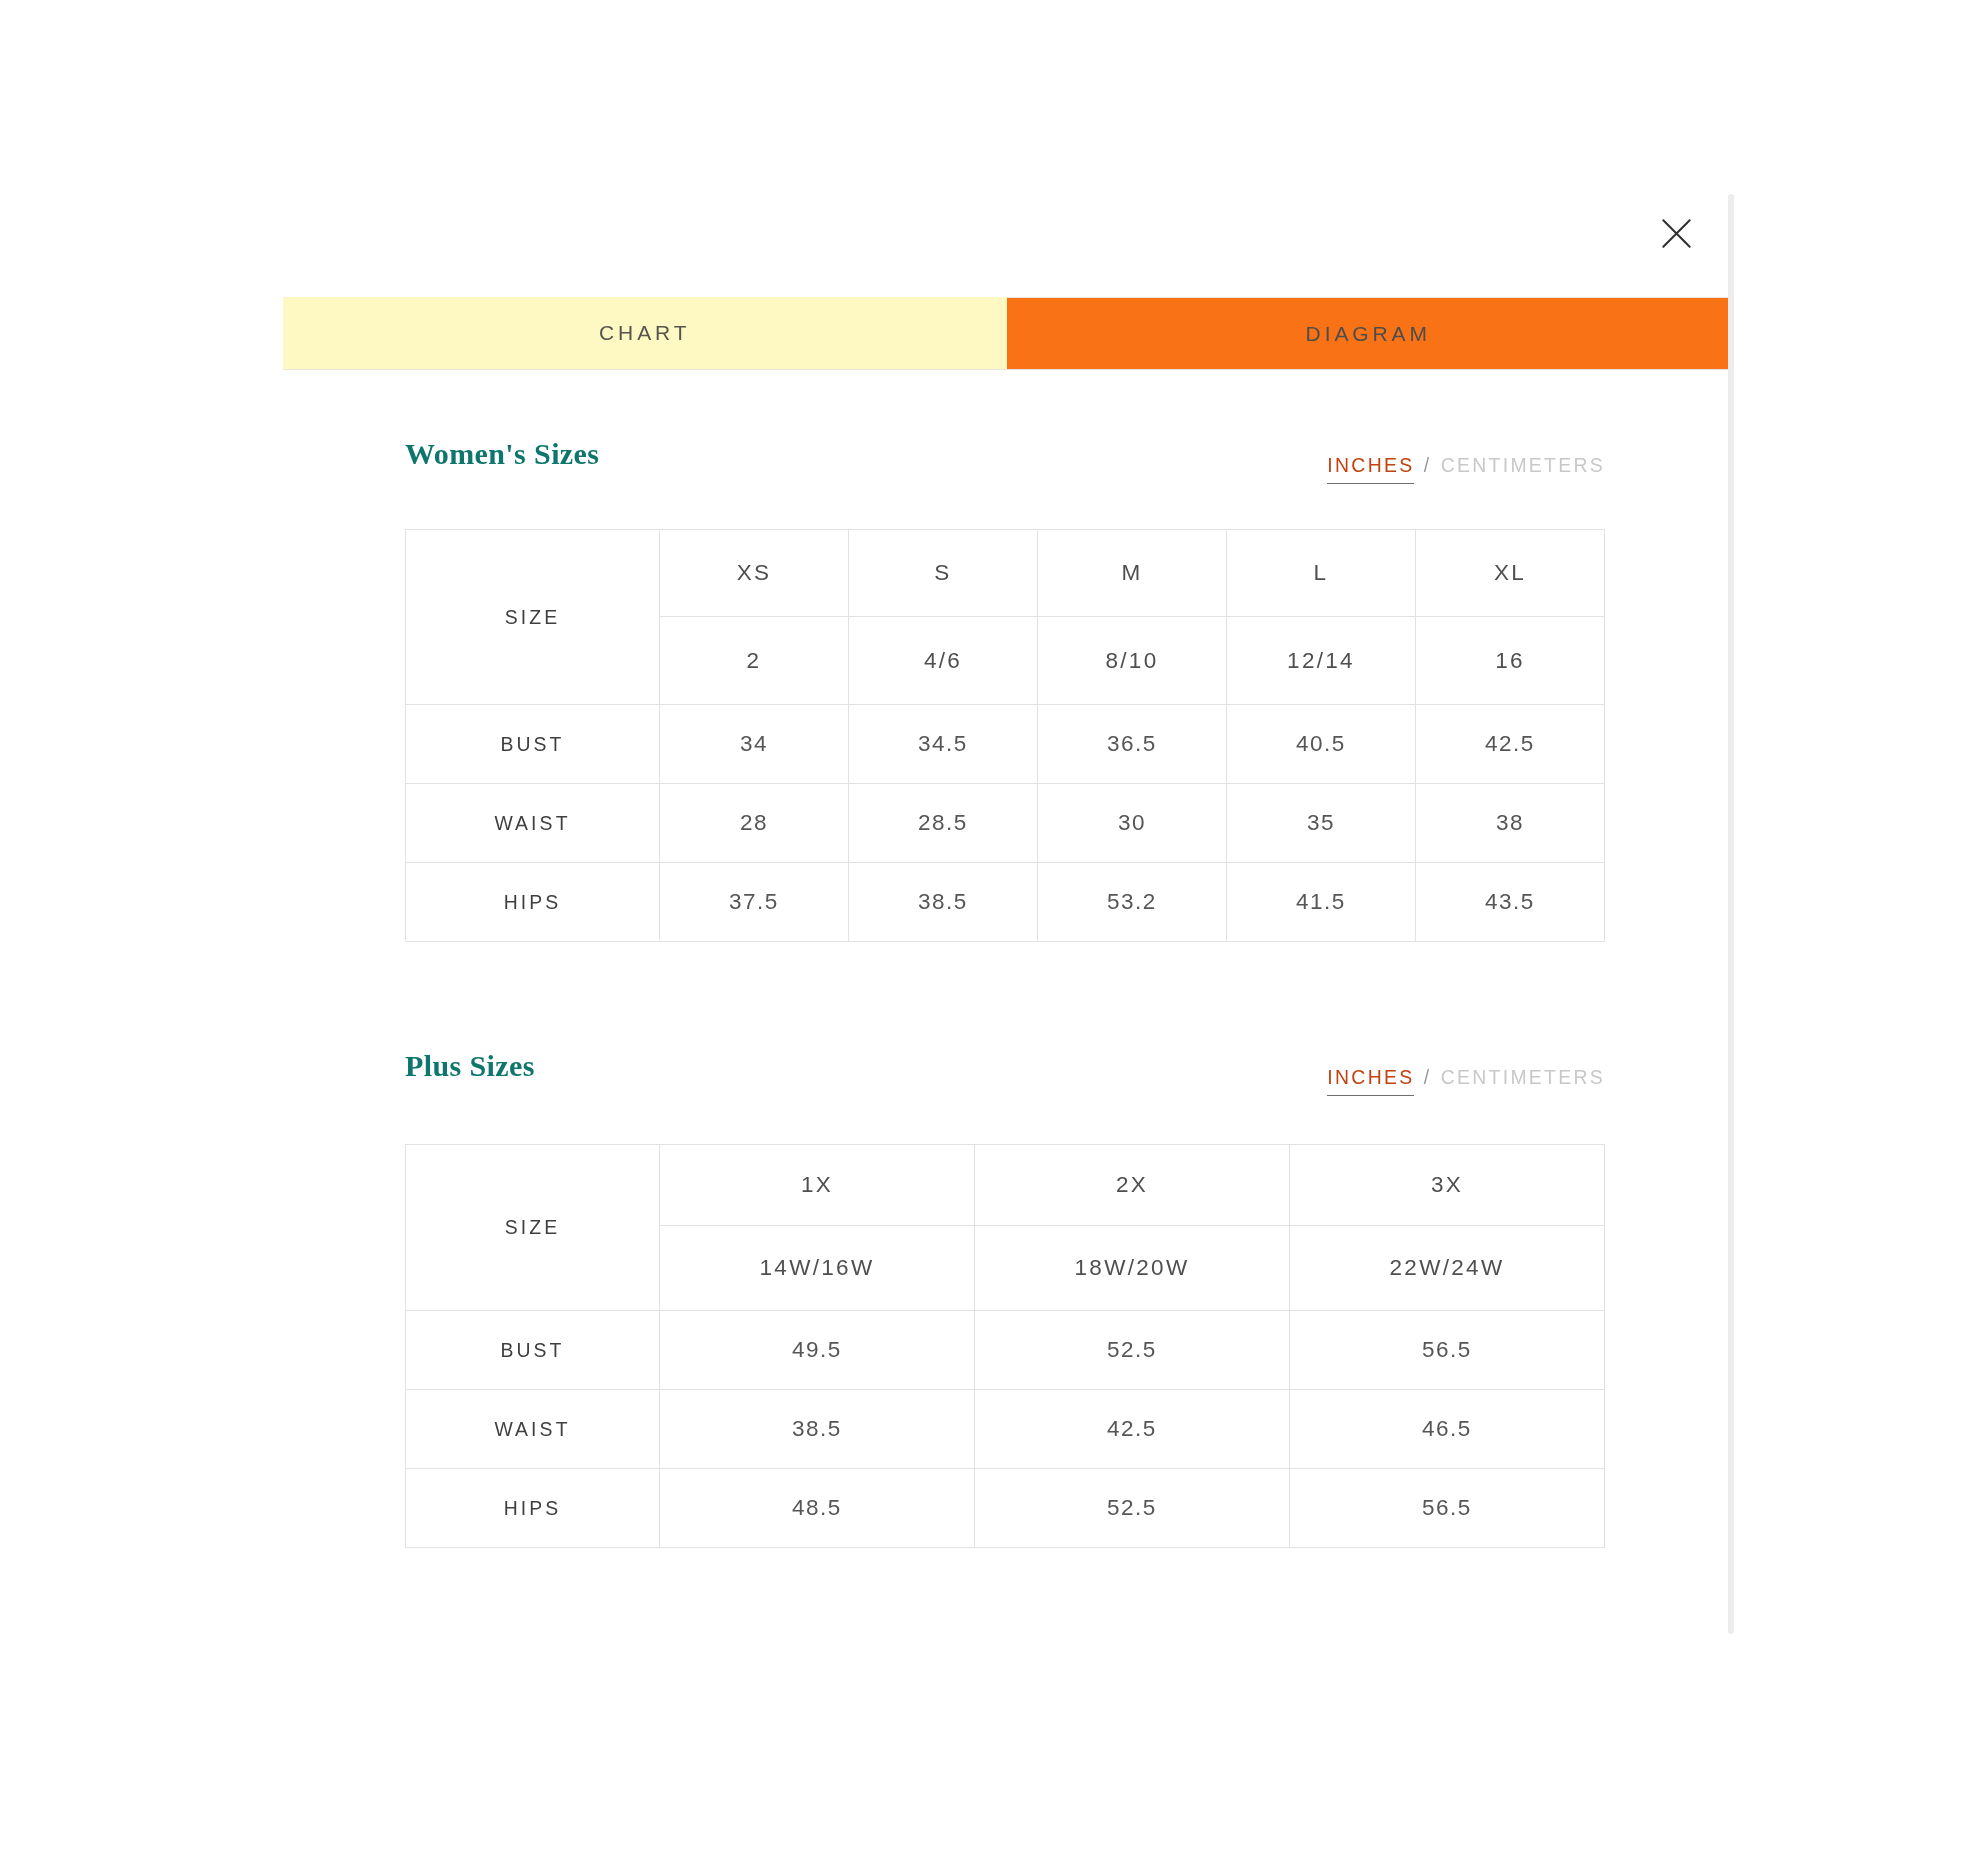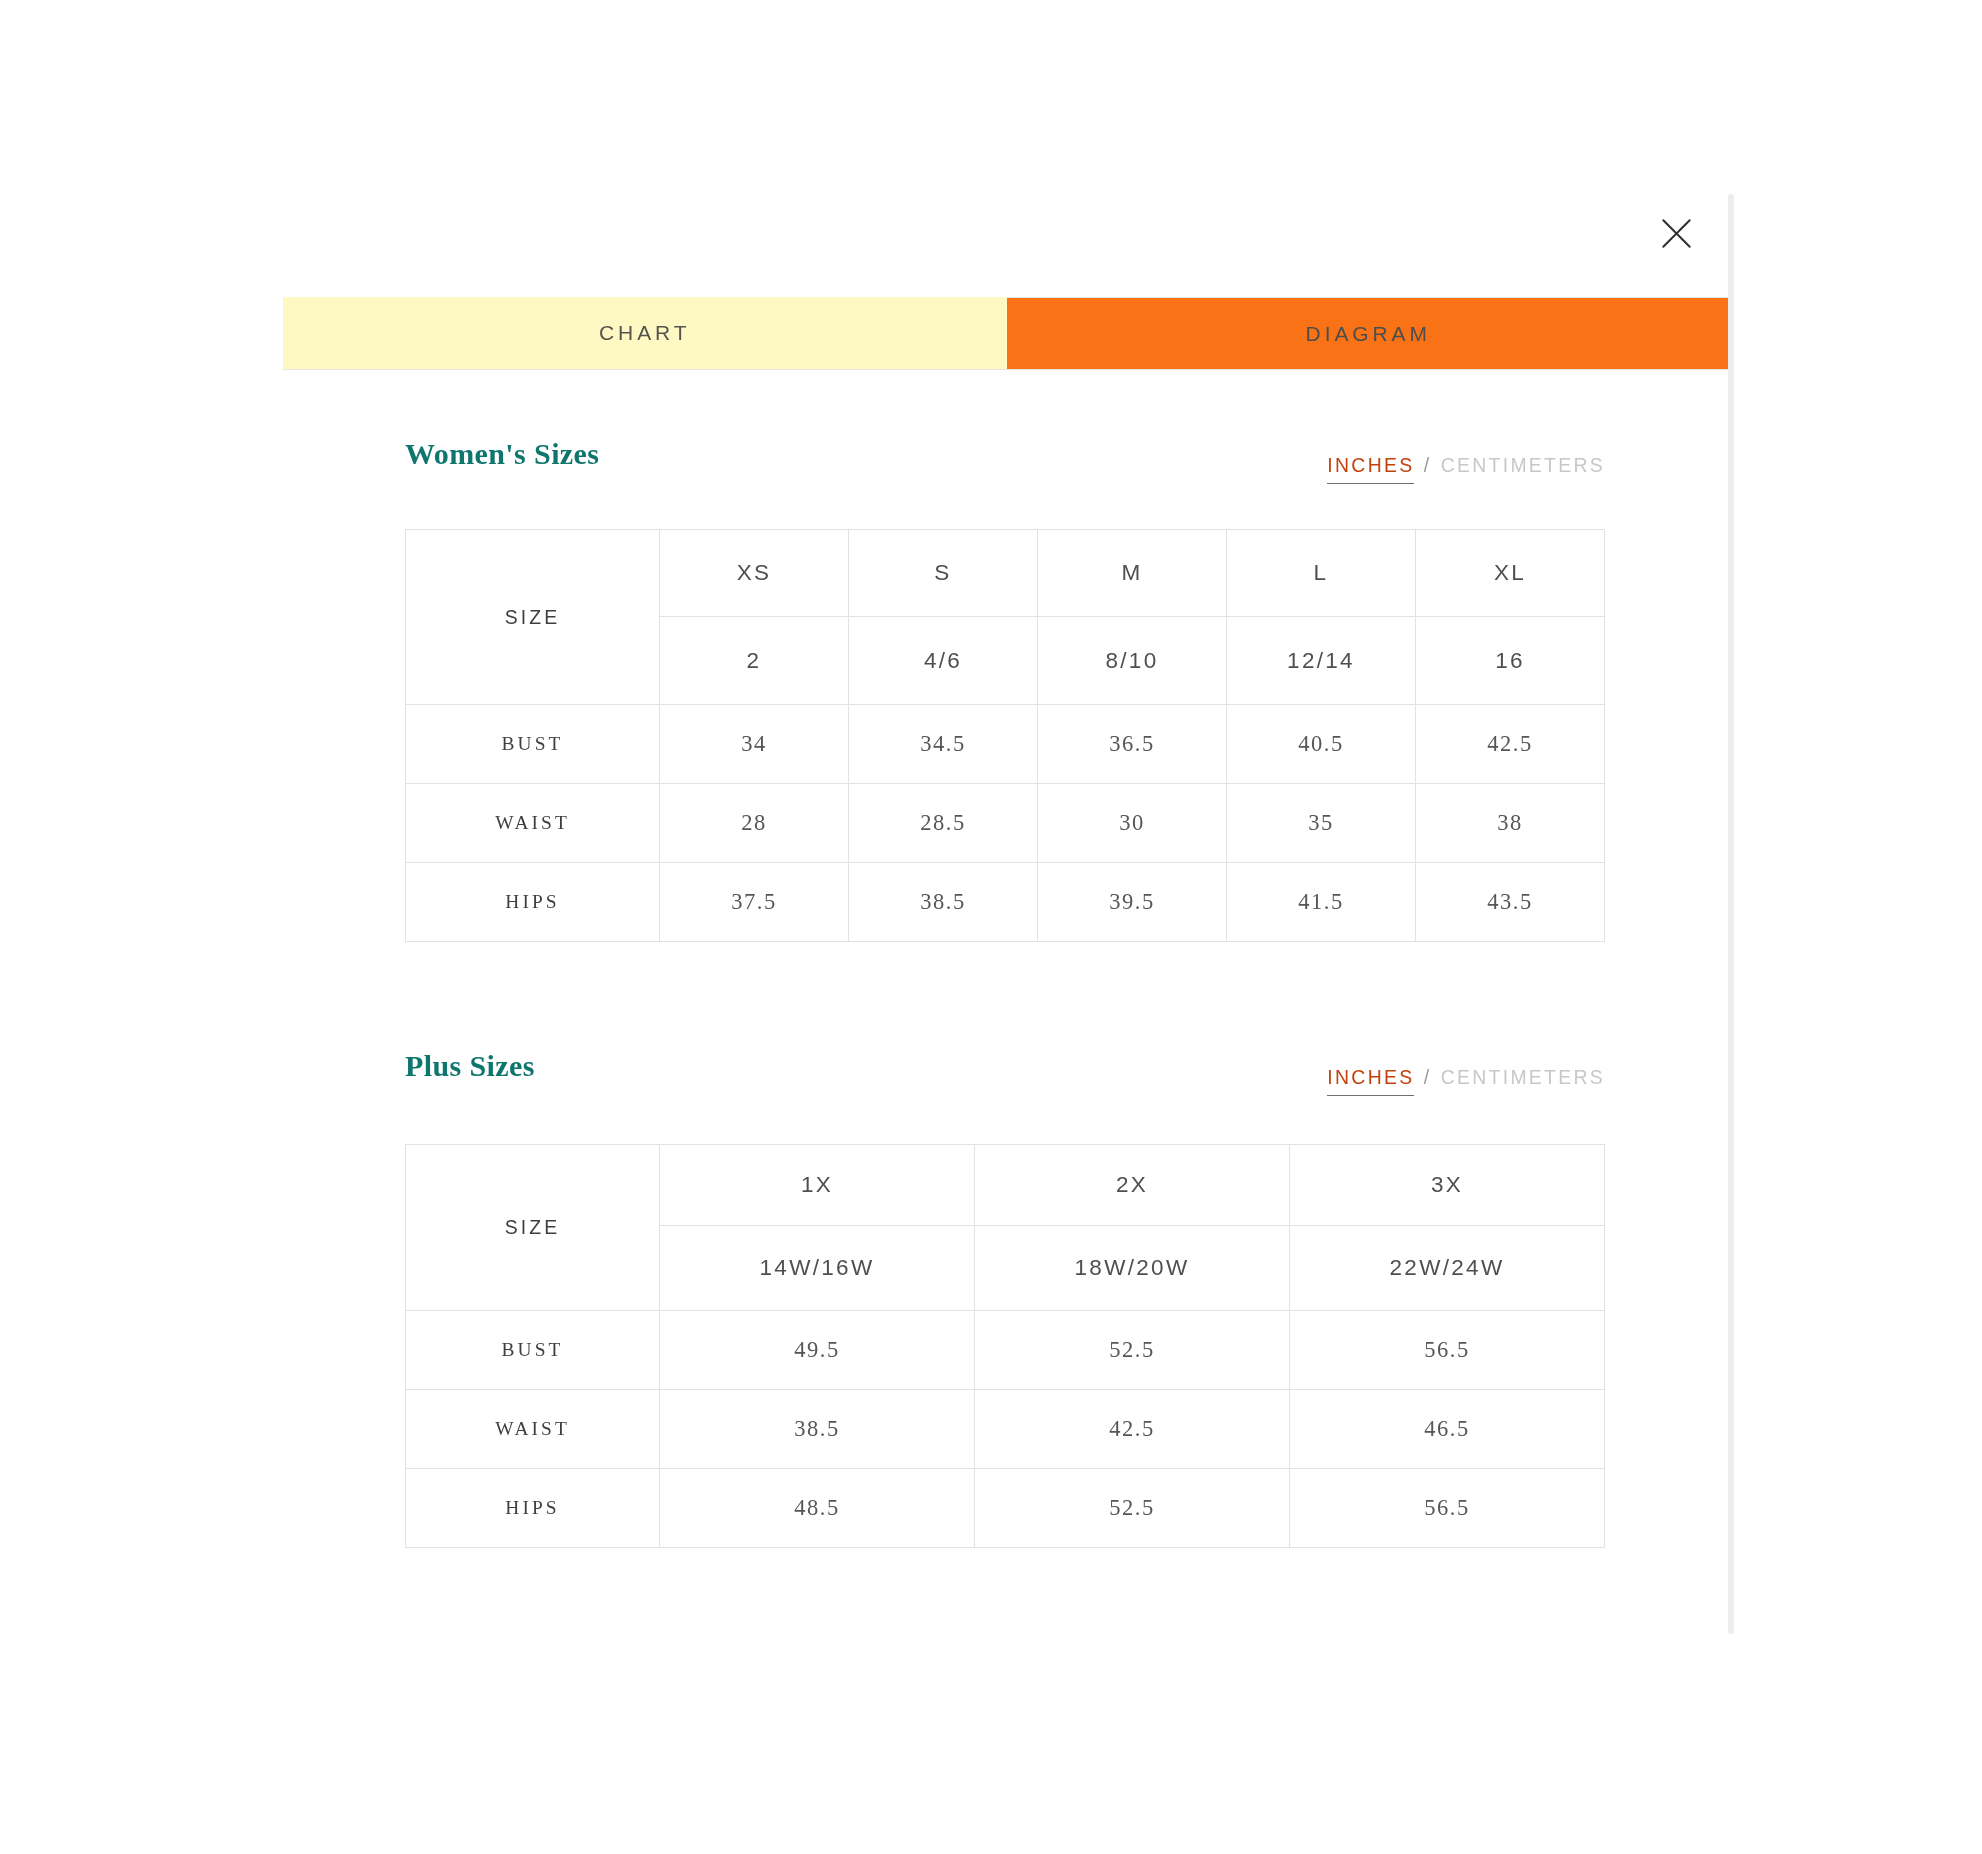--- a/index.html
+++ b/index.html
@@ -76,21 +76,21 @@
     padding:0;
   }
   .tbl .r-h1 td, .tbl .r-h2 td { letter-spacing:2.3px; color:#4f4f4f; }
   .tbl td.lbl {
     font-size:19.4px; color:#3f3f3f; letter-spacing:3.1px;
   }
   .t-women .r-h1 { height:87px; }
   .t-women .r-h2 { height:88px; }
   .t-plus  .r-h1 { height:81px; }
   .t-plus  .r-h2 { height:85px; }
-  .tbl .r-d { height:79px;font-family:Liberation Serif, serif; }
+  .tbl .r-d { height:79px; }
   col.c-label { width:254px; }
   .t-women col.c-size { width:189px; }
   .t-plus  col.c-size { width:315px; }
 
   
   .scrollbar {
     position:absolute; left:1728px; top:194px; width:6.2px; height:1440px;
     background:#ededed; border-radius:3.1px; cursor:pointer;
   }
 </style>
@@ -160,21 +160,21 @@
         <td>28</td>
         <td>28.5</td>
         <td>30</td>
         <td>35</td>
         <td>38</td>
       </tr>
       <tr class="r-d">
         <td class="lbl">HIPS</td>
         <td>37.5</td>
         <td>38.5</td>
-        <td>39.5</td>
+        <td>53.2</td>
         <td>41.5</td>
         <td>43.5</td>
       </tr>
     </tbody>
   </table>
 
   <h2 class="heading h-plus">Plus Sizes</h2>
 
   <div class="units u-plus">
     <span class="u-active">INCHES</span><span class="u-sep">/</span><span class="u-muted">CENTIMETERS</span>

